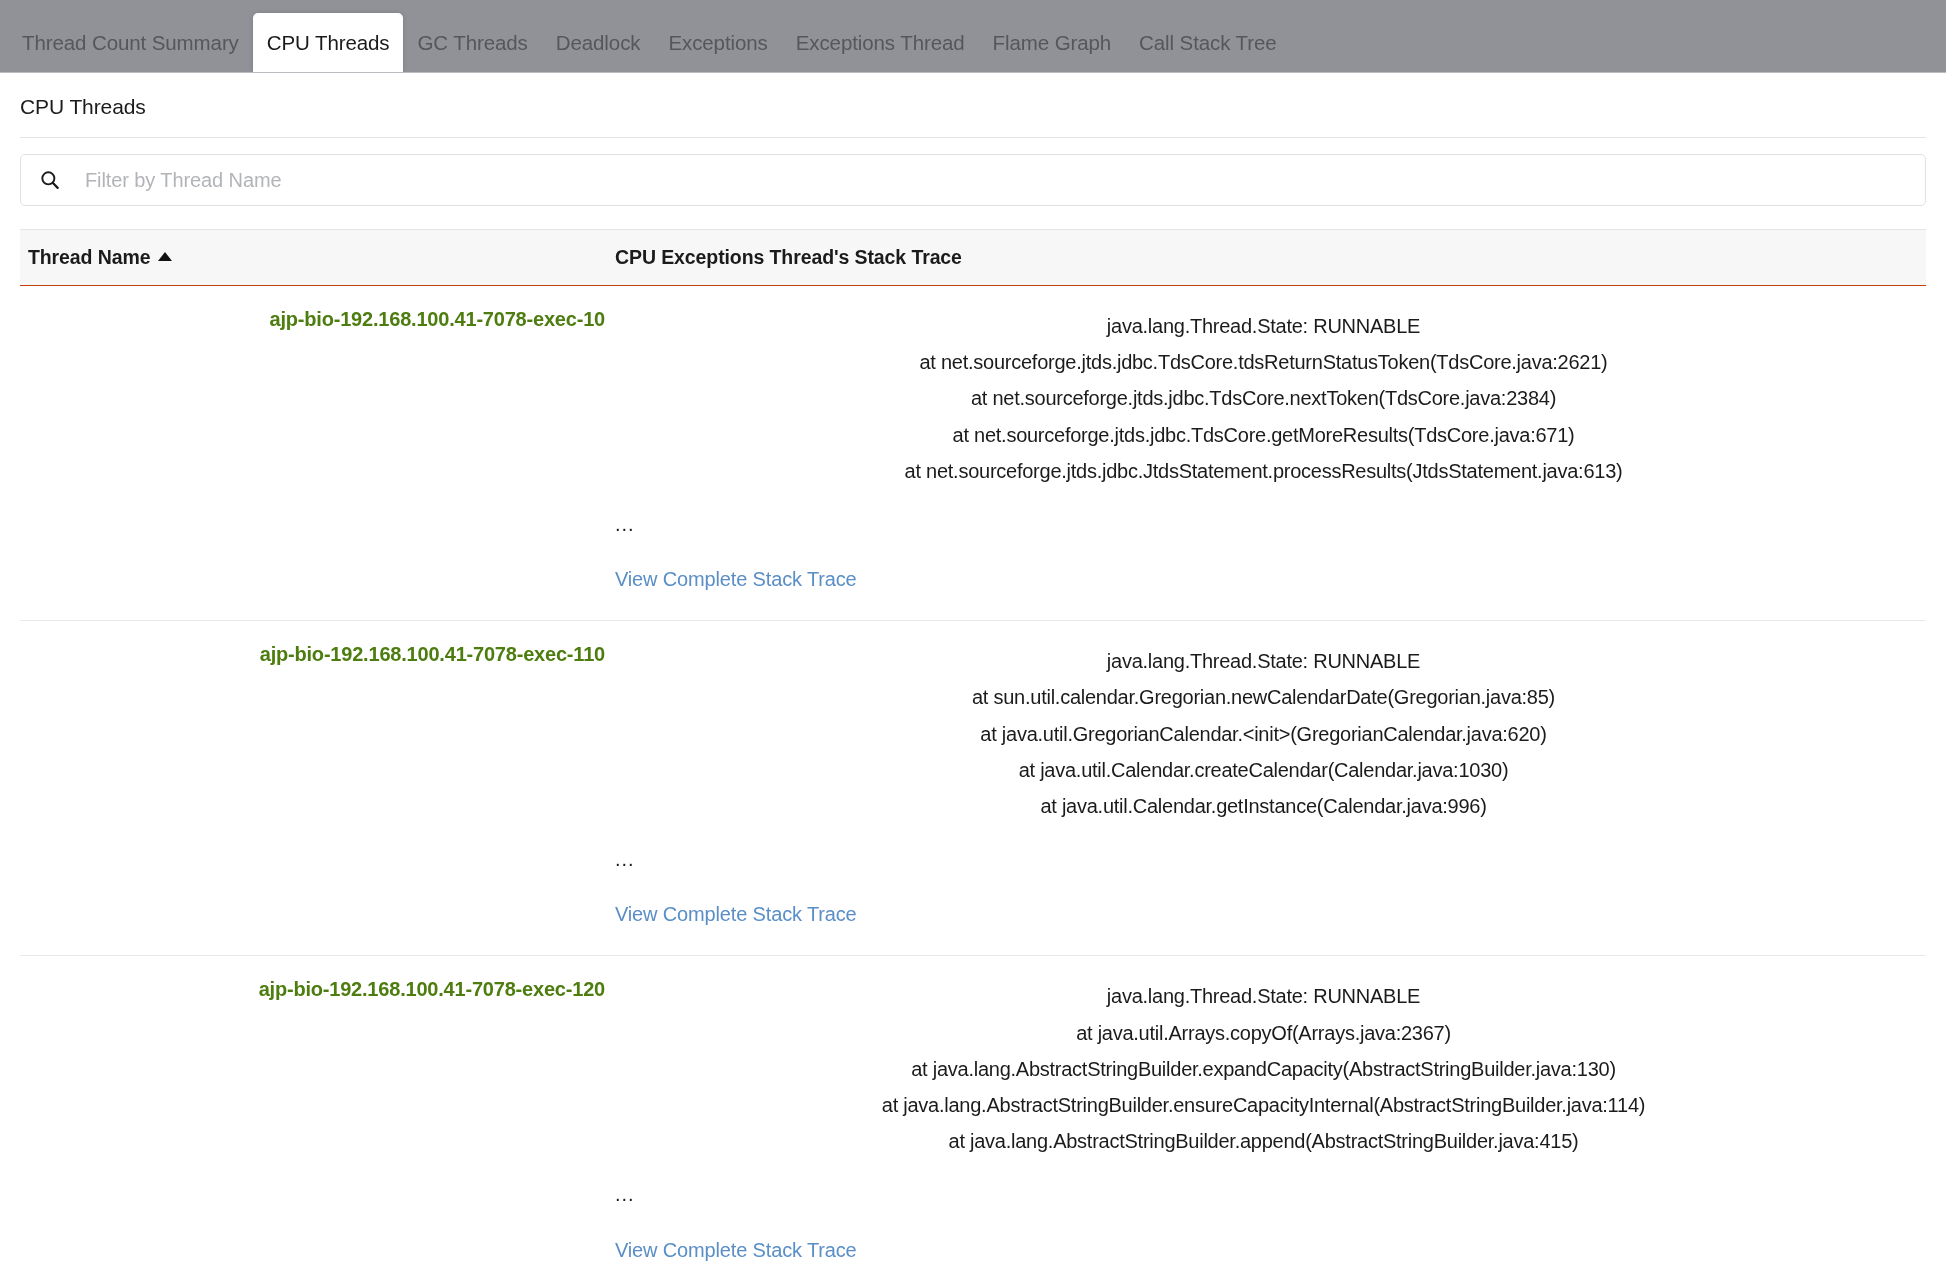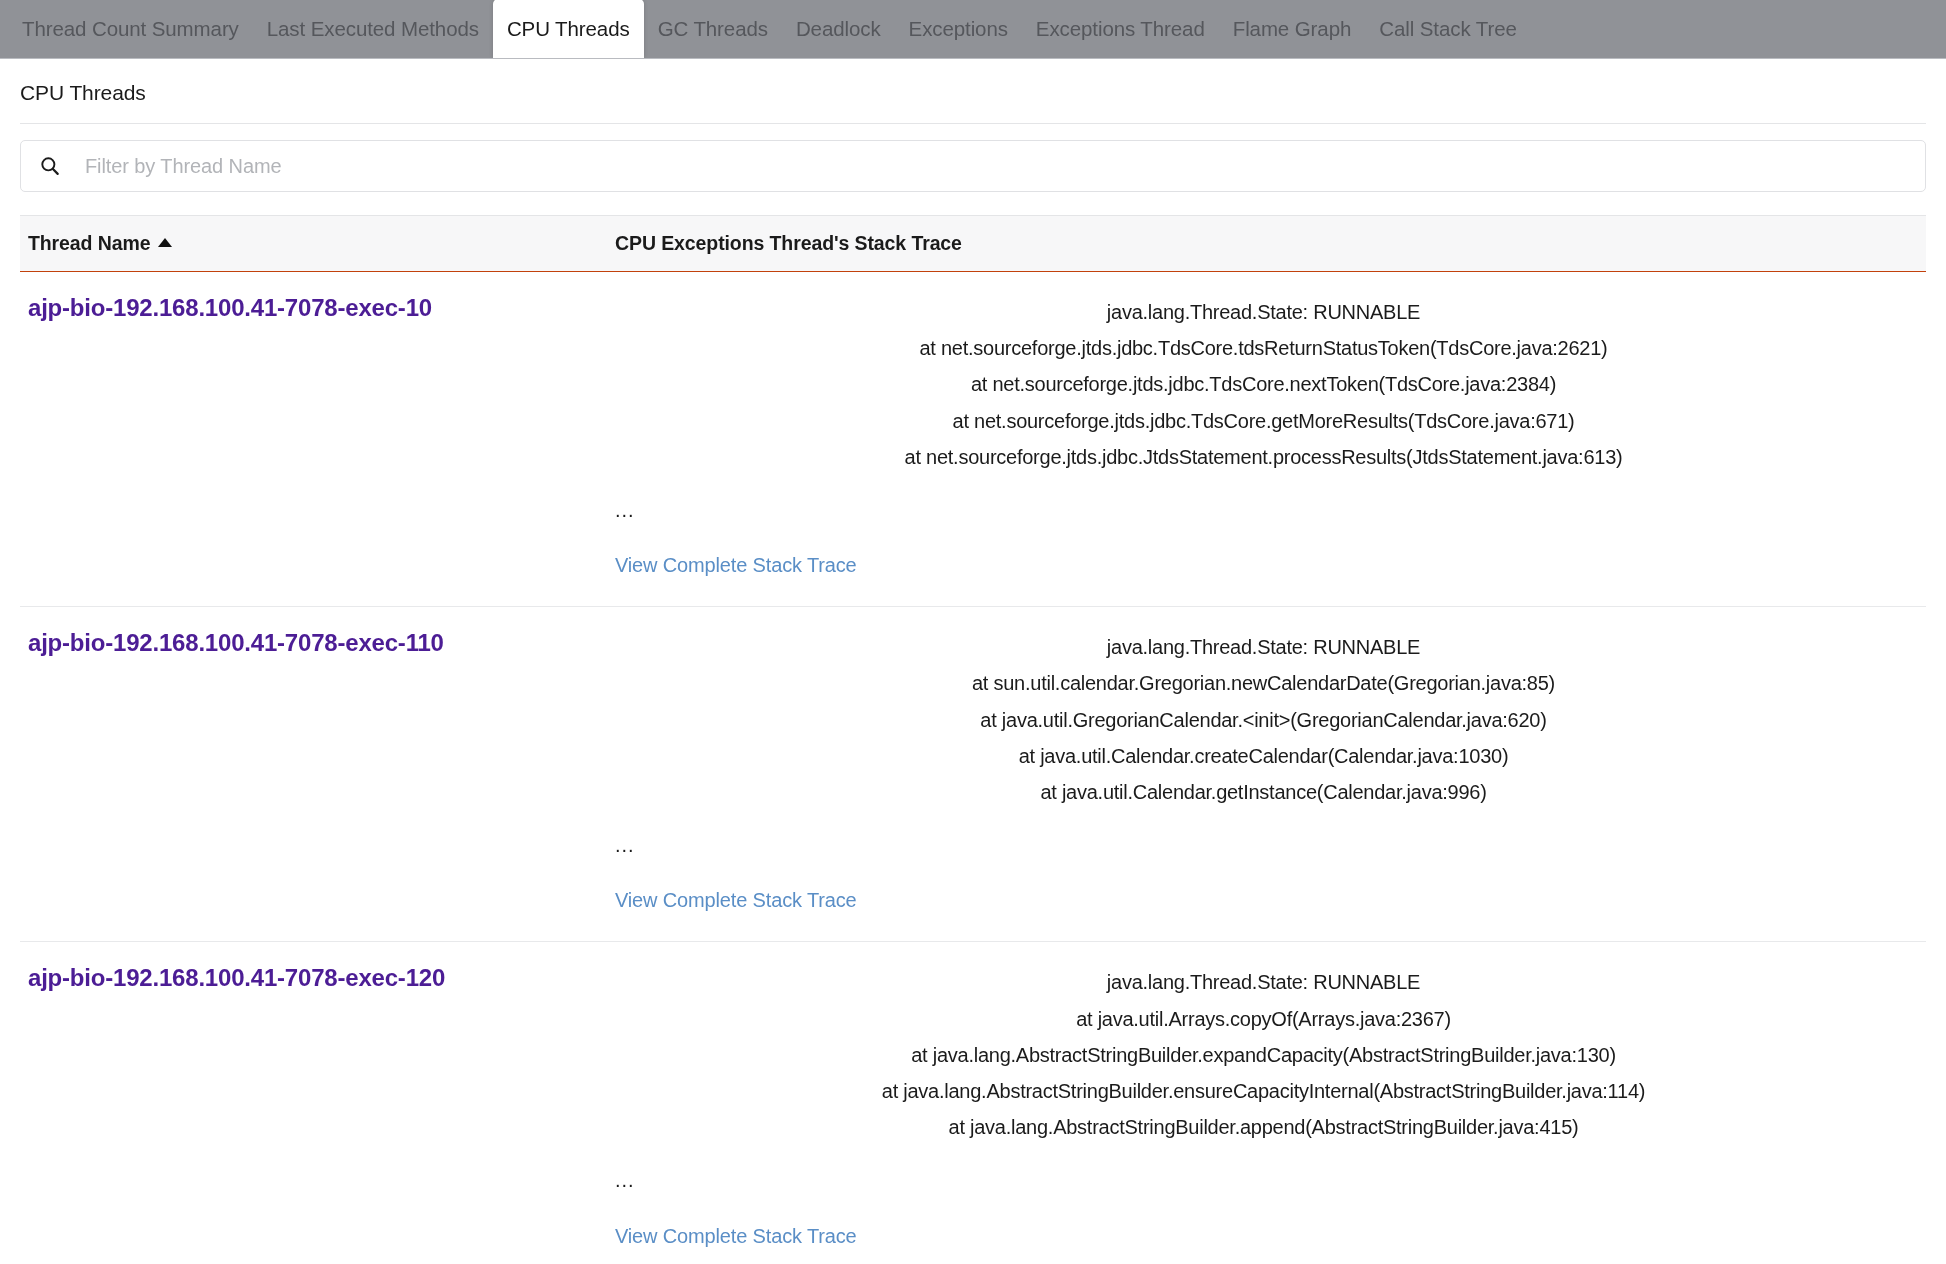--- a/index.html
+++ b/index.html
@@ -7,21 +7,21 @@
     margin: 0; padding: 0;
     width: 1946px; height: 1264px;
     background: #ffffff;
     font-family: "Liberation Sans", sans-serif;
     overflow: hidden;
   }
 
   
   .tabbar {
     position: relative;
-    height: 59px;
+    height: 73px;
     background: #909297;
     display: flex;
     align-items: flex-end;
     padding-left: 8px;
     border-bottom: 1px solid #b9bbc0;
     overflow: hidden;
   }
   .tab {
     font-size: 20.5px;
     color: #55575c;
@@ -111,25 +111,26 @@
   }
 
   .tbl tbody td {
     vertical-align: top;
     border-bottom: 1px solid #e8e9eb;
     padding: 22px 0 24px 8px;
   }
   .tbl tbody td.trace-c { padding-left: 10px; padding-right: 14px; }
 
   .thread-name {
-    font-size: 24px;
+    font-size: 20px;
     font-weight: bold;
-    color: #4c1d95;
+    color: #4d7c0f;
     letter-spacing: -0.2px;
     white-space: nowrap;
+    text-align: right;
   }
   .trace-line {
     font-size: 20px;
     color: #1b1b1b;
     line-height: 36.2px;
     letter-spacing: -0.25px;
     white-space: nowrap;
     text-align: center;
   }
   .ellipsis {
@@ -147,21 +148,20 @@
     margin-top: 20px;
     cursor: pointer;
     letter-spacing: -0.15px;
   }
 </style>
 </head>
 <body>
 
 <div class="tabbar">
     <div class="tab"><span>Thread Count Summary</span></div>
-    <div class="tab"><span>Last Executed Methods</span></div>
     <div class="tab active"><span>CPU Threads</span></div>
     <div class="tab"><span>GC Threads</span></div>
     <div class="tab"><span>Deadlock</span></div>
     <div class="tab"><span>Exceptions</span></div>
     <div class="tab"><span>Exceptions Thread</span></div>
     <div class="tab"><span>Flame Graph</span></div>
     <div class="tab"><span>Call Stack Tree</span></div>
   </div>
 
 <div class="page-wrap">

